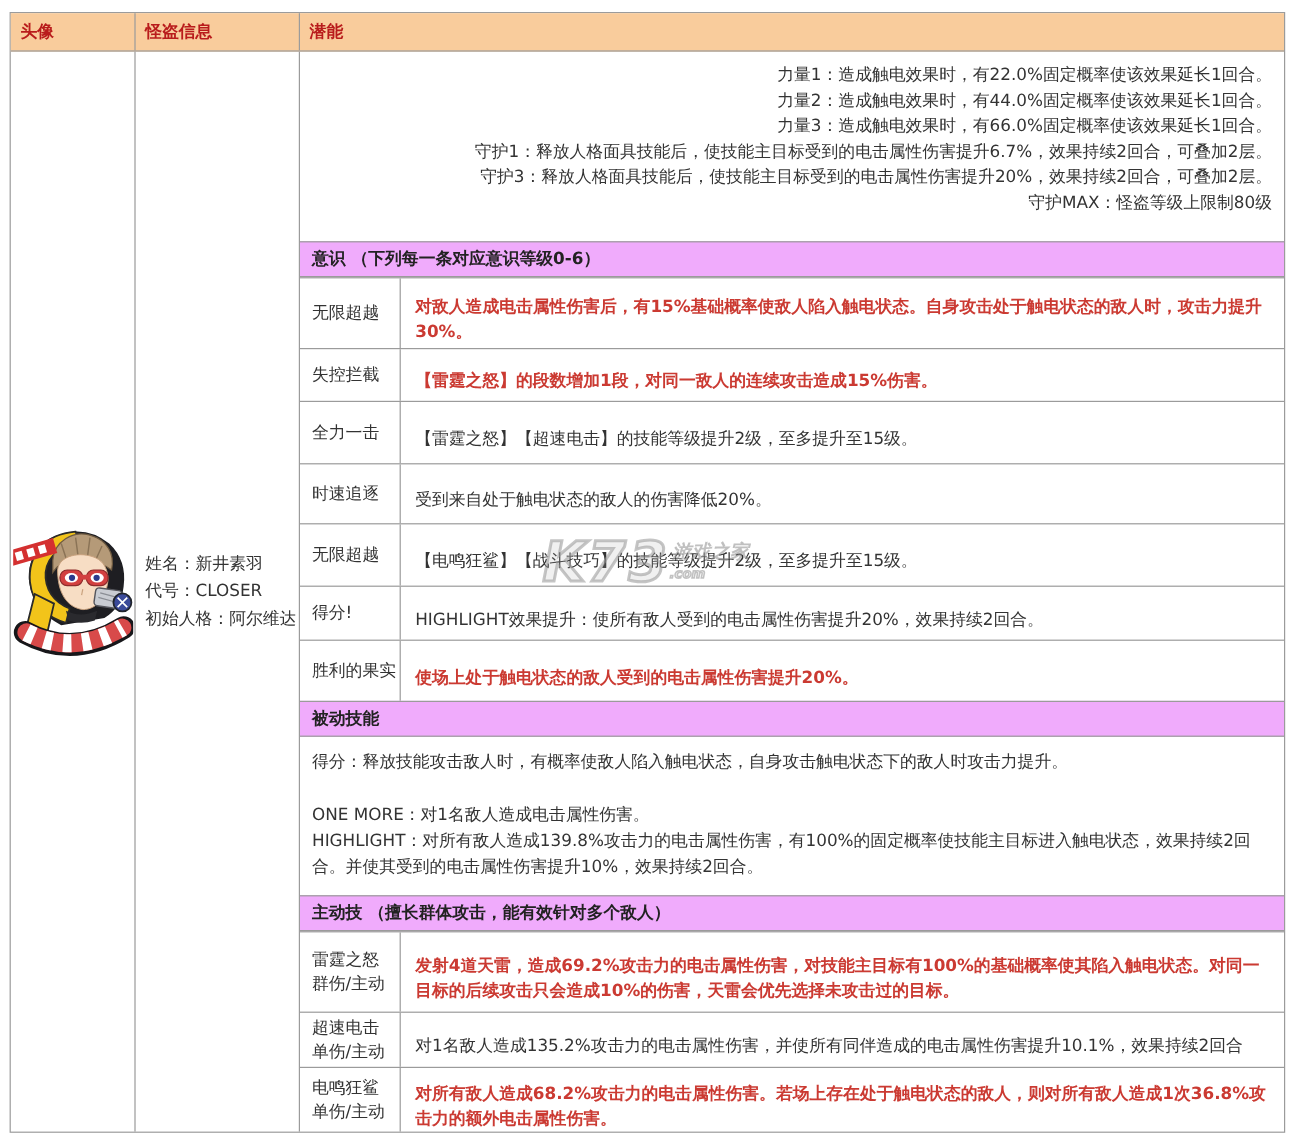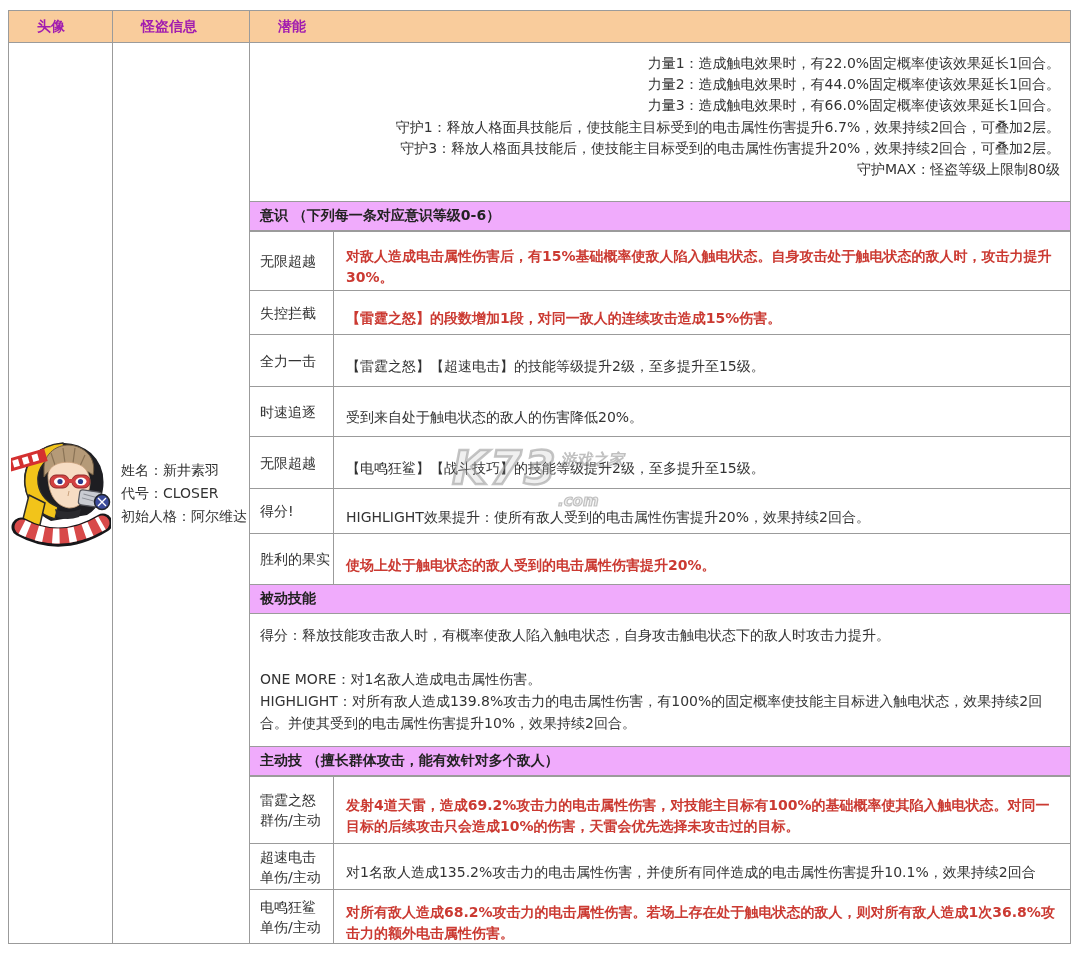--- a/index.html
+++ b/index.html
@@ -8,21 +8,21 @@
     width:1080px; height:955px; background:#ffffff; position:relative;
     font-family:"DejaVu Sans","Liberation Sans",sans-serif;
     color:#333333; font-size:14px;
   }
   .table {
     position:absolute; left:8px; top:10px; width:1063px;
     border:1px solid #9b9b9b; background:#fff;
   }
   
   .thead { display:flex; height:32px; background:#f9cc9c; border-bottom:1px solid #9b9b9b; }
-  .th { display:flex; align-items:center; padding-left:28px; font-weight:bold; color:#a21caf; }
+  .th { display:flex; align-items:center; padding-left:8px; font-weight:bold; color:#b91c1c; }
   .th-avatar { width:104px; border-right:1px solid #9b9b9b; }
   .th-info   { width:137px; border-right:1px solid #9b9b9b; }
   .th-pot    { flex:1; }
 
   
   .tbody { display:flex; align-items:stretch; }
   .col-avatar { width:104px; border-right:1px solid #9b9b9b;
     display:flex; align-items:center; justify-content:center; }
   .col-info { width:137px; border-right:1px solid #9b9b9b;
     display:flex; flex-direction:column; justify-content:center;
@@ -52,22 +52,22 @@
   .h45{height:45px}.h51{height:51px}.h67{height:67px}.h46{height:46px}.h54{height:54px}
 
   
   .watermark { position:absolute; left:452px; top:444px; width:210px; height:56px;
     pointer-events:none; z-index:5; }
   .wm-k73 { position:absolute; left:0; top:2px; font-size:46px; font-weight:bold;
     font-style:italic; letter-spacing:2px; line-height:44px;
     color:rgba(170,170,170,0.18); -webkit-text-stroke:2.5px rgba(150,150,150,0.55); }
   .wm-site { position:absolute; left:108px; top:6px; font-size:16px; font-weight:bold;
     font-style:italic; color:rgba(150,150,150,0.6); }
-  .wm-com { position:absolute; left:106px; top:28px; font-size:15px; font-weight:bold;
-    font-style:italic; color:rgba(170,170,170,0.2);margin-top:20px;
+  .wm-com { position:absolute; left:106px; top:28px; font-size:11px; font-weight:bold;
+    font-style:italic; color:rgba(170,170,170,0.2);
     -webkit-text-stroke:1.2px rgba(150,150,150,0.55); }
 </style>
 </head>
 <body>
 
 <div class="table">
 
   <div class="thead">
     <div class="th th-avatar">头像</div>
     <div class="th th-info">怪盗信息</div>

